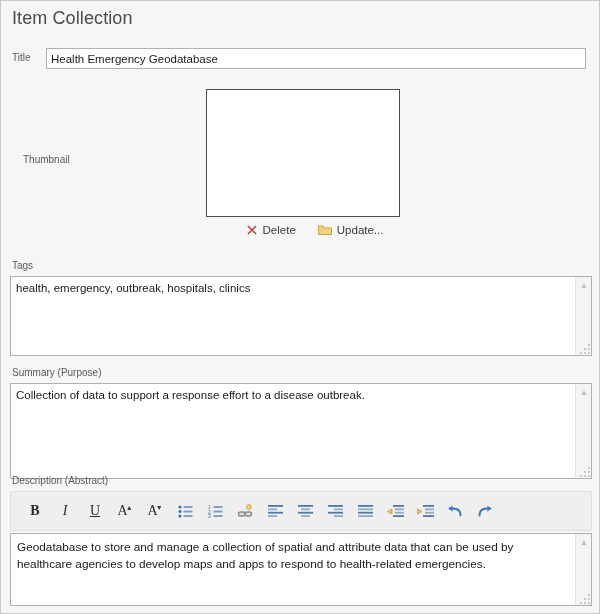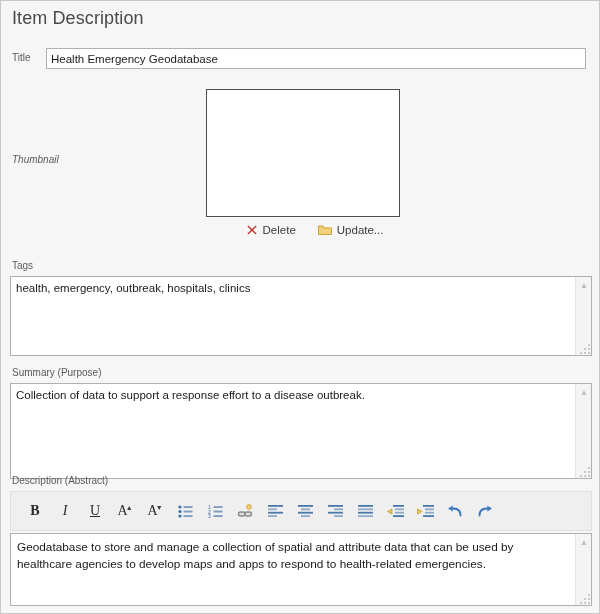--- a/index.html
+++ b/index.html
@@ -51,21 +51,21 @@
     background: #ffffff;
     border: 1px solid #b0b0b0;
     font-family: "Liberation Sans", sans-serif;
     font-size: 11.5px;
     color: #1a1a1a;
     padding: 1px 4px;
     outline: none;
   }
 
   
-  .thumb-label { position: absolute; left: 11px; top: 153px; font-style: italic; }
+  .thumb-label { position: absolute; left: 22px; top: 153px; }
   .thumb-box {
     position: absolute;
     left: 205px;
     top: 88px;
     width: 194px;
     height: 128px;
     background: #ffffff;
     border: 1px solid #4d4d4d;
   }
   .thumb-actions {
@@ -210,21 +210,21 @@
     outline: none;
     overflow: hidden;
     background: transparent;
   }
 </style>
 </head>
 <body>
 
 <div id="page">
 
-  <div class="page-title">Item Description</div>
+  <div class="page-title">Item Collection</div>
 
   <div class="field-label title-label">Title</div>
   <input class="title-input" type="text" value="Health Emergency Geodatabase" style="">
 
   <div class="field-label thumb-label">Thumbnail</div>
   <div class="thumb-box"></div>
 
   <div class="thumb-actions">
     <button class="thumb-btn">
       <span class="ico">

